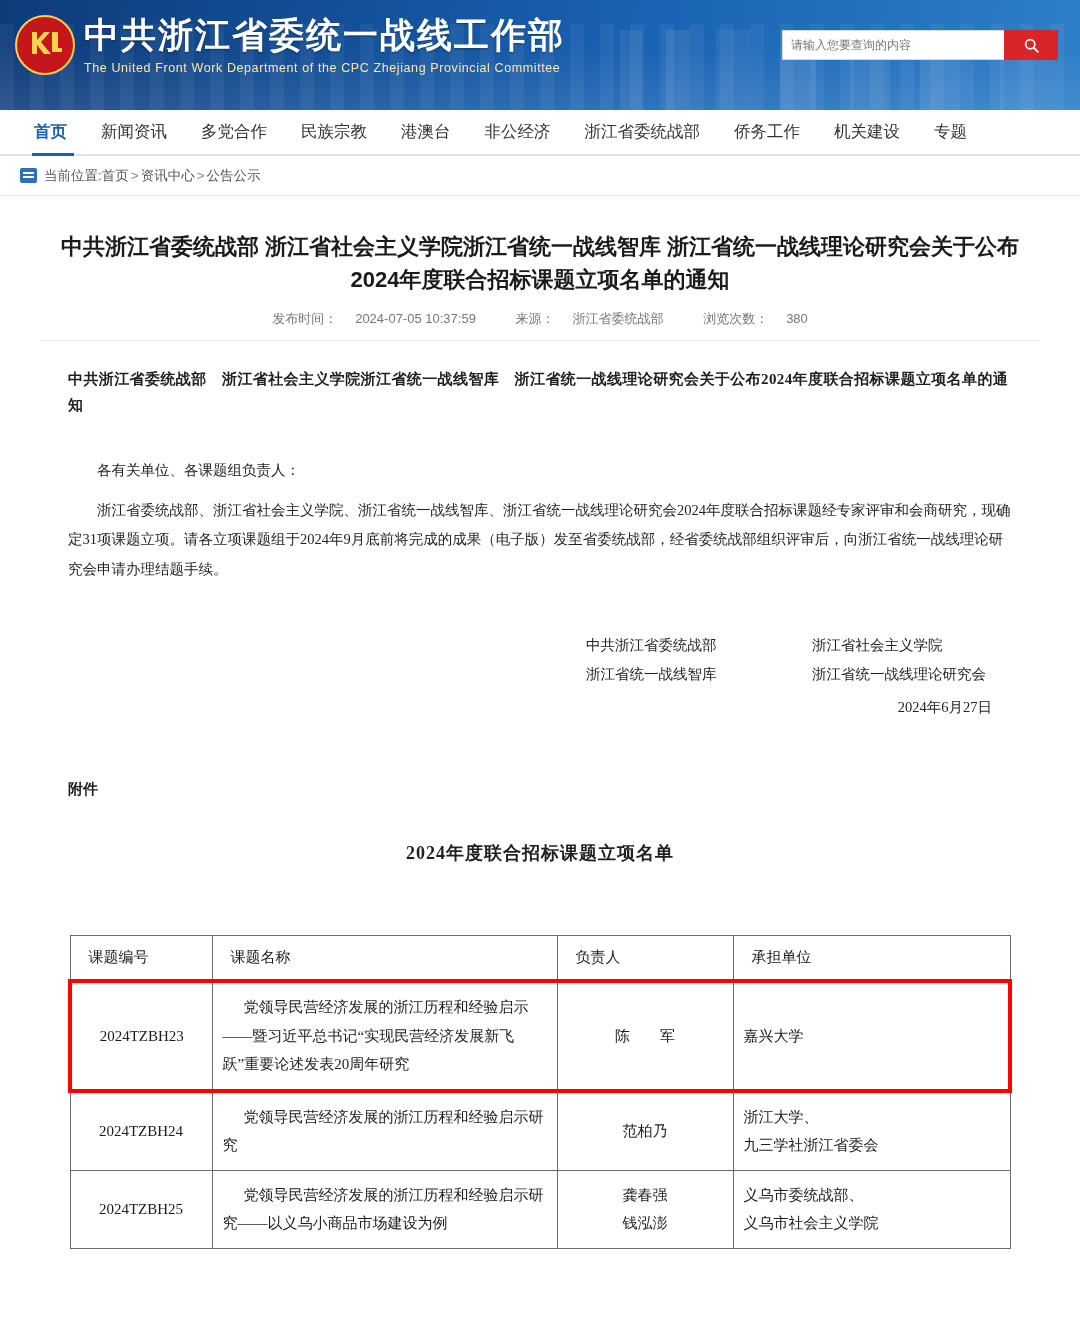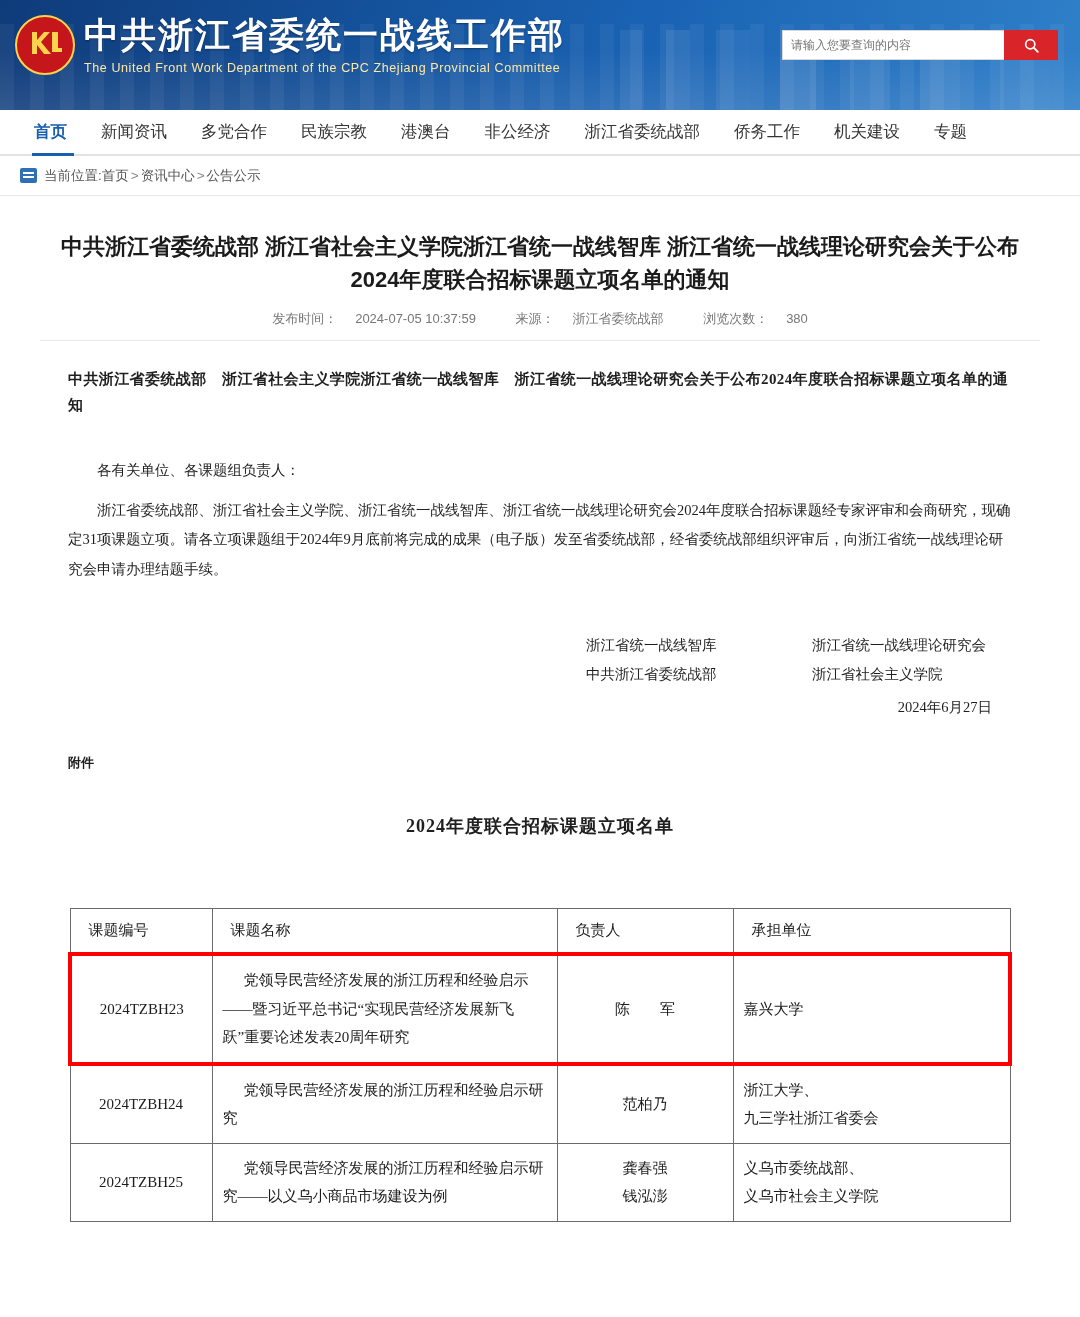--- a/index.html
+++ b/index.html
@@ -191,24 +191,24 @@
   .sig-row {
     display:flex;
     justify-content:flex-end;
     gap:46px;
     padding-right:20px;
   }
   .sig-col { min-width:180px; text-align:left; }
   .sig-date { text-align:right; padding-right:20px; margin-top:4px; }
 
   .attach-label {
-    margin-top:32px;
+    margin-top:58px;
     font-family:Liberation Serif, serif;
     font-weight:bold;
-    font-size:13px;
+    font-size:15px;
   }
   .attach-title {
     margin-top:42px;
     text-align:center;
     font-family:"Liberation Serif", serif;
     font-weight:bold;
     font-size:18px;
     letter-spacing:1px;
   }
 
@@ -346,26 +346,26 @@
 
     <div class="doc-head-line">中共浙江省委统战部　浙江省社会主义学院浙江省统一战线智库　浙江省统一战线理论研究会关于公布2024年度联合招标课题立项名单的通知</div>
 
     <p class="doc-p indent">各有关单位、各课题组负责人：</p>
     <p class="doc-p indent">浙江省委统战部、浙江省社会主义学院、浙江省统一战线智库、浙江省统一战线理论研究会2024年度联合招标课题经专家评审和会商研究，现确定31项课题立项。请各立项课题组于2024年9月底前将完成的成果（电子版）发至省委统战部，经省委统战部组织评审后，向浙江省统一战线理论研究会申请办理结题手续。</p>
 
 
 
     <div class="signature">
       <div class="sig-row">
+        <div class="sig-col">中共浙江省委统战部</div>
+        <div class="sig-col">浙江省社会主义学院</div>
+      </div>
+      <div class="sig-row">
         <div class="sig-col">浙江省统一战线智库</div>
         <div class="sig-col">浙江省统一战线理论研究会</div>
-      </div>
-      <div class="sig-row">
-        <div class="sig-col">中共浙江省委统战部</div>
-        <div class="sig-col">浙江省社会主义学院</div>
       </div>
       <div class="sig-date">2024年6月27日</div>
     </div>
 
     <div class="attach-label">附件</div>
     <div class="attach-title">2024年度联合招标课题立项名单</div>
 
     <div class="tbl-wrap">
       <table class="list">
         <thead>

